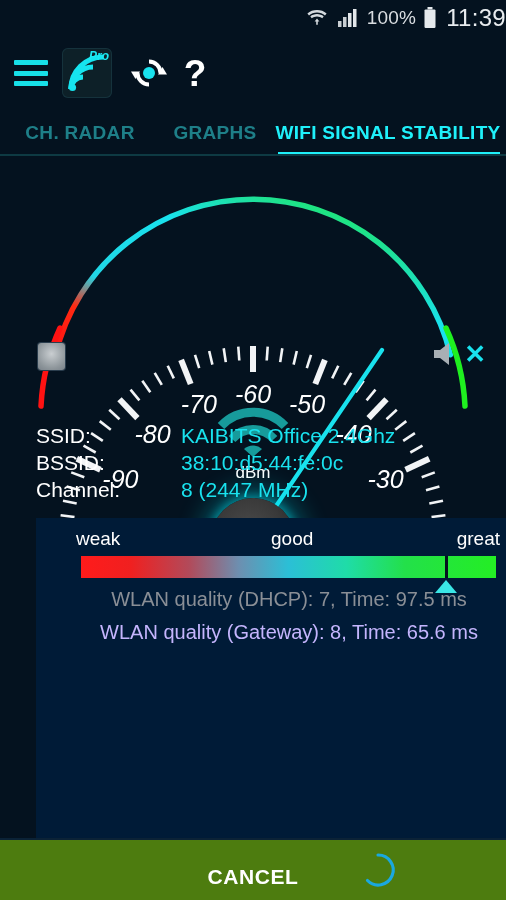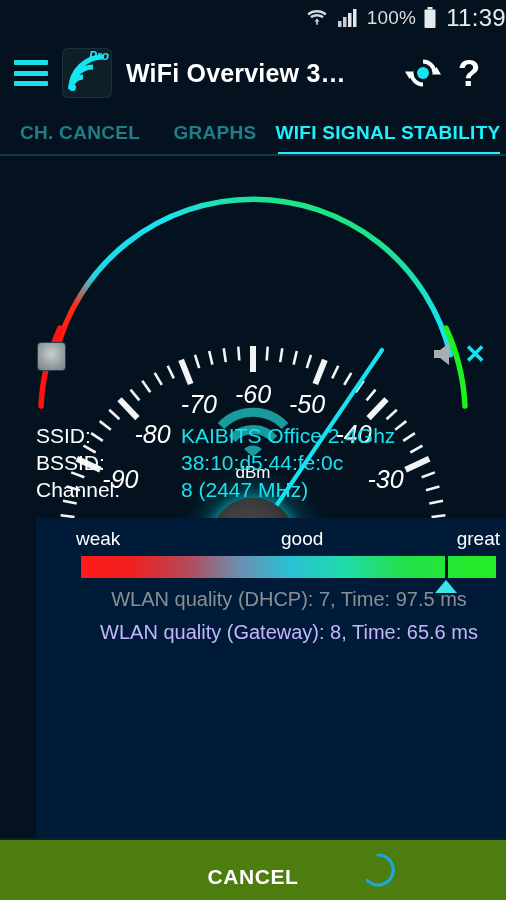--- a/index.html
+++ b/index.html
@@ -98,21 +98,21 @@
   .infokey{color:#ffffff;font-size:21px;width:145px;}
   .infoval{color:#19e2ee;font-size:21px;}
 
   
   .lower{
     position:absolute;top:518px;left:0;width:506px;height:320px;background:#001b37;margin-left:36px;
   }
   .qlabels{position:relative;height:28px;margin:10px 0 0 0;}
   .qlabels span{position:absolute;color:#ffffff;font-size:19px;}
   .q-weak{left:40px;}
-  .q-good{left:245px;}
+  .q-good{left:235px;}
   .q-great{right:42px;}
   .qbarwrap{position:relative;margin:0 46px 0 45px;height:22px;}
   .qbar{
     position:absolute;left:0;right:0;top:0;height:22px;
     background:linear-gradient(to right,#ff1b1b 0%,#f02020 12%,#b24a5a 26%,#6d8fb0 38%,#2bbfd6 50%,#1fdca8 64%,#23e04a 78%,#24ee24 100%);
   }
   .qtick{position:absolute;top:0;width:3px;height:22px;background:#05111f;}
   .qpointer{
     position:absolute;width:0;height:0;border-left:11px solid transparent;border-right:11px solid transparent;
     border-bottom:13px solid #3ae6e6;
@@ -176,37 +176,36 @@
       <svg width="50" height="50" viewBox="0 0 50 50" style="position:absolute;left:0;top:0;">
         <g fill="none" stroke="#16e4ef" stroke-width="5.2" stroke-linecap="butt">
           <path d="M9 41 A32 32 0 0 1 41 9"></path>
           <path d="M9 41 A22 22 0 0 1 31 19"></path>
           <path d="M9 41 A12 12 0 0 1 21 29"></path>
         </g>
         <circle cx="10.5" cy="39.5" r="3.6" fill="#16e4ef"></circle>
       </svg>
       <span class="pro">Pro</span>
     </div>
-    <div class="apptitle">WiFi Overview 3…</div>
     <div class="barbtn">
       <svg width="40" height="40" viewBox="0 0 40 40">
         <path d="M20 6.5 A13.5 13.5 0 0 1 33.5 20 L29.5 20 A9.5 9.5 0 0 0 20 10.5 Z" fill="#ffffff"></path>
         <path d="M20 33.5 A13.5 13.5 0 0 1 6.5 20 L10.5 20 A9.5 9.5 0 0 0 20 29.5 Z" fill="#ffffff"></path>
         <path d="M33.5 14 L38 21.5 L29 21.5 Z" fill="#ffffff"></path>
         <path d="M6.5 26 L2 18.5 L11 18.5 Z" fill="#ffffff"></path>
         <circle cx="20" cy="20" r="6" fill="#19e2ee"></circle>
       </svg>
     </div>
     <div class="barbtn">
       <span class="help">?</span>
     </div>
   </div>
 
   <div class="tabs">
-    <div class="tab t1">CH. CANCEL</div>
+    <div class="tab t1">CH. RADAR</div>
     <div class="tab t2">GRAPHS</div>
     <div class="tab t3 active">WIFI SIGNAL STABILITY</div>
   </div>
   <div class="tabdivider"></div>
 
   <div class="gaugearea">
 
     <svg class="gaugesvg" width="506" height="360" viewBox="0 0 506 360">
       <defs>
         <linearGradient id="arcgrad" x1="0" y1="1" x2="1" y2="0" gradientUnits="objectBoundingBox">

